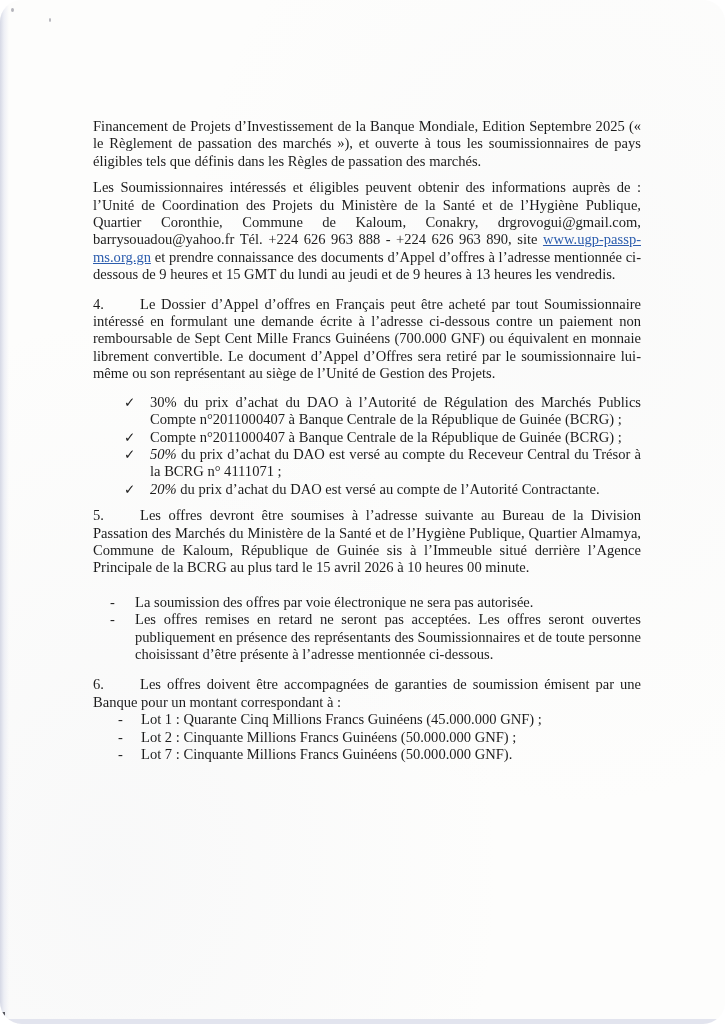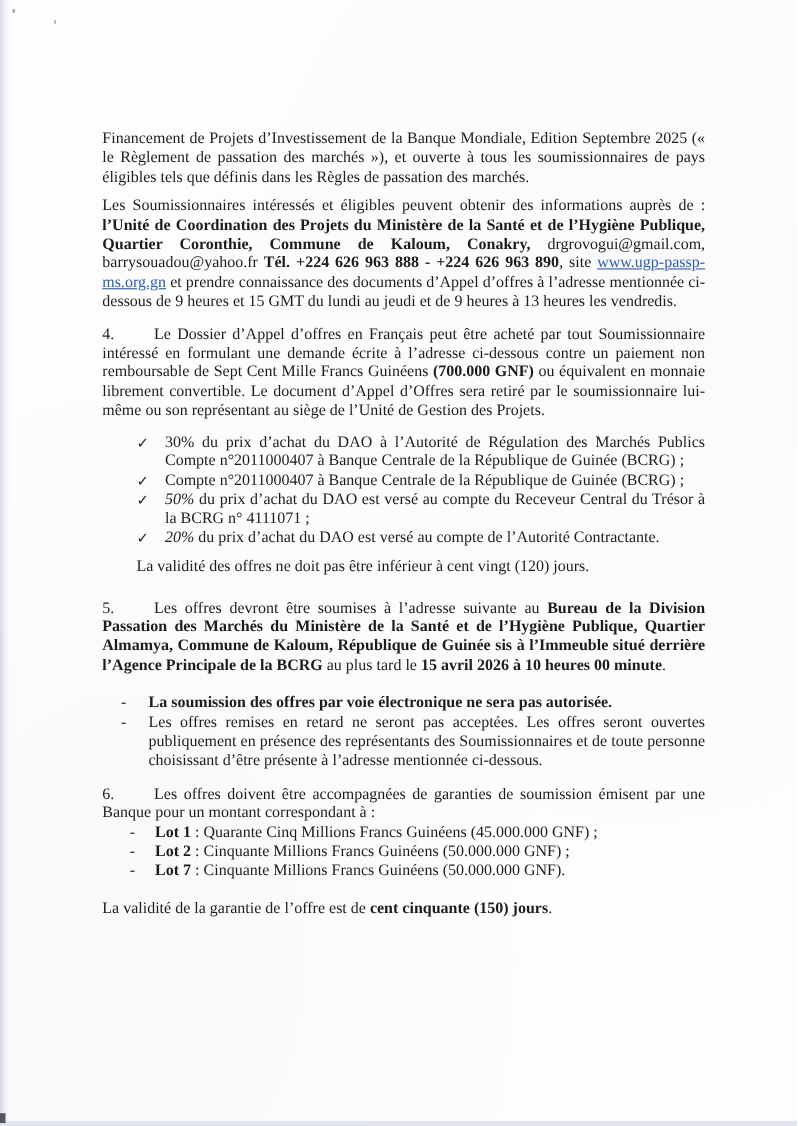--- a/index.html
+++ b/index.html
@@ -11,32 +11,33 @@
     height: 1024px;
     background:
       radial-gradient(ellipse at 15% 85%, rgba(205,208,220,0.10), transparent 45%),
       radial-gradient(ellipse at 80% 30%, rgba(210,212,220,0.07), transparent 50%),
       #fdfdfc;
     font-family: "Liberation Serif", "DejaVu Serif", serif;
     font-size: 14.55px;
     line-height: 17.4px;
     color: #1c1c1c;
     overflow: hidden;
+    border-radius: 22px;
   }
 
   .content {
     position: absolute;
     top: 118px;
     left: 93px;
     width: 548px;
     text-align: justify;
   }
 
   p { margin: 0 0 10px 0; }
-  b { font-weight: bold; }
+  b { font-weight: normal; }
   .it { font-style: italic; }
 
   .num { display: inline-block; width: 47px; }
 
   .indent { margin-left: 31px; width: 517px; }
 
   a.link { color: #2b5cad; text-decoration: underline; cursor: pointer; }
 
   ul { list-style: none; margin: 0; padding: 0; }
 
@@ -93,38 +94,36 @@
     <p class="mb11"><span class="num">4.</span><span>Le Dossier d’Appel d’offres en Français peut être acheté par tout Soumissionnaire intéressé en formulant une demande écrite à l’adresse ci-dessous contre un paiement non remboursable de Sept Cent Mille Francs Guinéens </span><b>(700.000 GNF)</b><span> ou équivalent en monnaie librement convertible. Le document d’Appel d’Offres sera retiré par le soumissionnaire lui-même ou son représentant au siège de l’Unité de Gestion des Projets.</span></p>
 
 
     <ul class="checklist">
       <li><span class="check-glyph">✓</span><span>30%</span><span> du prix d’achat du DAO à l’Autorité de Régulation des Marchés Publics Compte n°2011000407 à Banque Centrale de la République de Guinée (BCRG) ;</span></li>
       <li><span class="check-glyph">✓</span><span>Compte n°2011000407 à Banque Centrale de la République de Guinée (BCRG) ;</span></li>
       <li><span class="check-glyph">✓</span><span class="it">50%</span><span> du prix d’achat du DAO est versé au compte du Receveur Central du Trésor à la BCRG n° 4111071 ;</span></li>
       <li><span class="check-glyph">✓</span><span class="it">20%</span><span> du prix d’achat du DAO est versé au compte de l’Autorité Contractante.</span></li>
     </ul>
 
-    <p class="indent mb20"><span>La validité des offres ne doit pas être inférieur à cent vingt (120) jours.</span></p>
 
     <p class="mb17"><span class="num">5.</span><span>Les offres devront être soumises à l’adresse suivante au </span><b>Bureau de la Division Passation des Marchés du Ministère de la Santé et de l’Hygiène Publique, Quartier Almamya, Commune de Kaloum, République de Guinée sis à l’Immeuble situé derrière l’Agence Principale de la BCRG</b><span> au plus tard le </span><b>15 avril 2026 à 10 heures 00 minute</b><span>.</span></p>
 
     <ul class="dashlist">
       <li><span class="dash-glyph">-</span><b>La soumission des offres par voie électronique ne sera pas autorisée.</b></li>
       <li><span class="dash-glyph">-</span><span>Les offres remises en retard ne seront pas acceptées. Les offres seront ouvertes publiquement en présence des représentants des Soumissionnaires et de toute personne choisissant d’être présente à l’adresse mentionnée ci-dessous.</span></li>
     </ul>
 
     <p class="mb0"><span class="num">6.</span><span>Les offres doivent être accompagnées de garanties de soumission émisent par une Banque pour un montant correspondant à :</span></p>
 
     <ul class="lots">
       <li><span class="dash-glyph">-</span><b>Lot 1</b><span> : Quarante Cinq Millions Francs Guinéens (45.000.000 GNF) ;</span></li>
       <li><span class="dash-glyph">-</span><b>Lot 2</b><span> : Cinquante Millions Francs Guinéens (50.000.000 GNF) ;</span></li>
       <li><span class="dash-glyph">-</span><b>Lot 7</b><span> : Cinquante Millions Francs Guinéens (50.000.000 GNF).</span></li>
     </ul>
 
-    <p class="mb0"><span>La validité de la garantie de l’offre est de </span><b>cent cinquante (150) jours</b><span>.</span></p>
 
   </div>
 
   <div class="edge-left"></div>
   <div class="bottom-strip"></div>
   <div class="corner-mark"></div>
 
 </div>
 
 </body></html>

